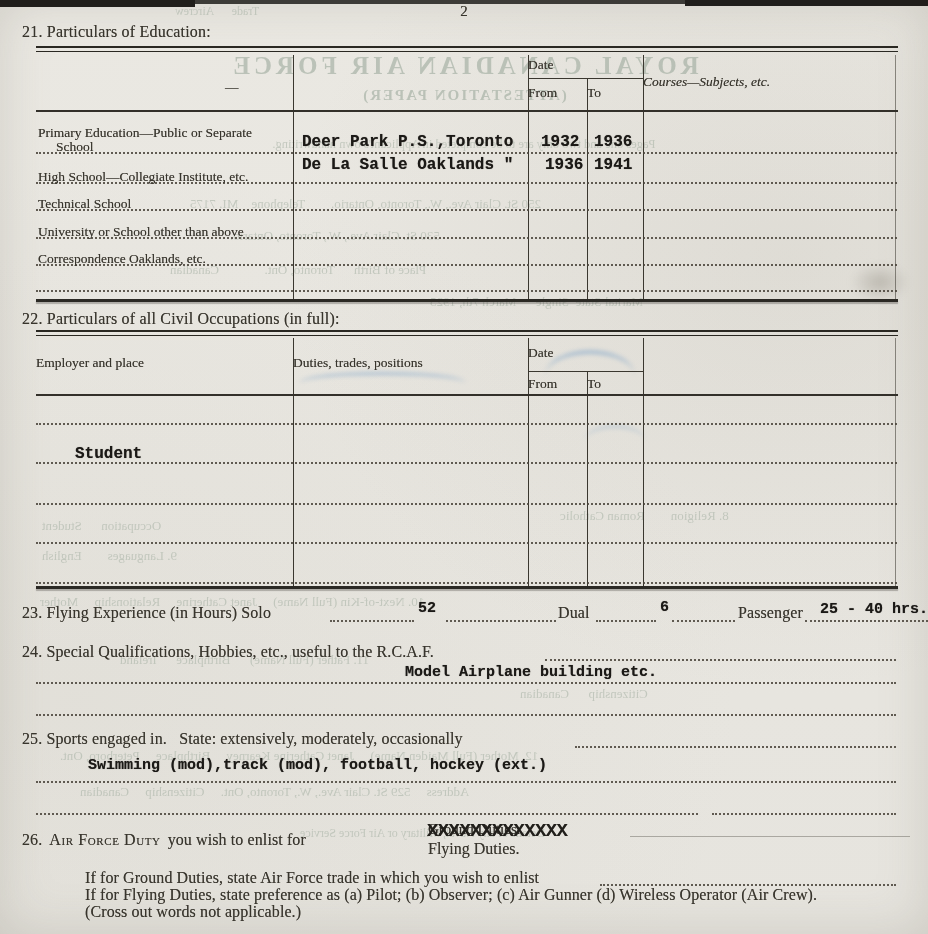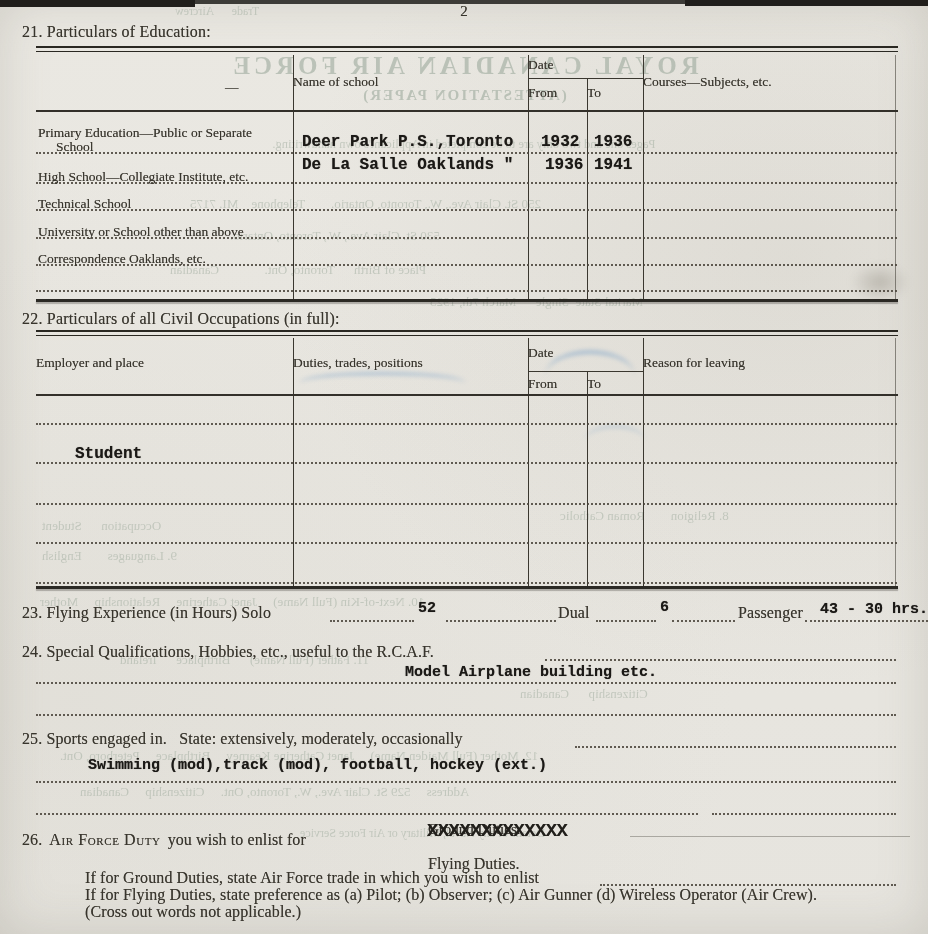--- a/index.html
+++ b/index.html
@@ -94,25 +94,24 @@
 
   <div class="abs vl" style="left:293px;top:55px;height:246px;"></div>
   <div class="abs vl" style="left:528px;top:55px;height:246px;"></div>
   <div class="abs vl" style="left:587px;top:79px;height:222px;"></div>
   <div class="abs vl" style="left:643px;top:55px;height:246px;"></div>
   <div class="abs vl light" style="left:895px;top:55px;height:246px;"></div>
   <div class="abs hl-thin" style="left:528px;top:78px;width:116px;"></div>
   <div class="abs hl" style="left:36px;top:110px;width:862px;"></div>
 
   <div class="abs print colhead" style="left:225px;top:79px;width:60px;">—</div>
-  <div class="abs print colhead" style="left:293px;top:74px;width:235px;">Name of school</div>
   <div class="abs print colhead" style="left:528px;top:57px;width:115px;">Date</div>
   <div class="abs print colhead" style="left:528px;top:85px;width:59px;">From</div>
   <div class="abs print colhead" style="left:587px;top:85px;width:56px;">To</div>
-  <div class="abs print colhead" style="left:643px;top:74px;width:253px;">Courses—Subjects, etc.</div>
+  <div class="abs print colhead" style="left:643px;top:74px;width:253px;font-style:italic;">Courses—Subjects, etc.</div>
 
   <div class="abs dot" style="left:36px;top:152px;width:861px;"></div>
   <div class="abs dot" style="left:36px;top:182px;width:861px;"></div>
   <div class="abs dot" style="left:36px;top:209px;width:861px;"></div>
   <div class="abs dot" style="left:36px;top:237px;width:861px;"></div>
   <div class="abs dot" style="left:36px;top:264px;width:861px;"></div>
   <div class="abs dot" style="left:36px;top:290px;width:861px;"></div>
 
   <div class="abs print rowlab" style="left:38px;top:125px;">Primary Education—Public or Separate</div>
   <div class="abs print rowlab" style="left:56px;top:139px;text-align:center;">School</div>
@@ -139,21 +138,20 @@
   <div class="abs vl" style="left:643px;top:338px;height:248px;"></div>
   <div class="abs vl light" style="left:895px;top:338px;height:248px;"></div>
   <div class="abs hl-thin" style="left:528px;top:371px;width:116px;"></div>
   <div class="abs hl" style="left:36px;top:394px;width:862px;"></div>
 
   <div class="abs print colhead" style="left:293px;top:355px;width:235px;">Duties, trades, positions</div>
   <div class="abs print colhead" style="left:36px;top:355px;width:257px;">Employer and place</div>
   <div class="abs print colhead" style="left:528px;top:345px;width:115px;">Date</div>
   <div class="abs print colhead" style="left:528px;top:376px;width:59px;">From</div>
   <div class="abs print colhead" style="left:587px;top:376px;width:56px;">To</div>
-  <div class="abs print colhead" style="left:643px;top:355px;width:253px;">Reason for leaving</div>
 
   <div class="abs dot" style="left:36px;top:423px;width:861px;"></div>
   <div class="abs dot" style="left:36px;top:462px;width:861px;"></div>
   <div class="abs dot" style="left:36px;top:503px;width:861px;"></div>
   <div class="abs dot" style="left:36px;top:542px;width:861px;"></div>
   <div class="abs dot" style="left:36px;top:582px;width:861px;"></div>
 
   <div class="abs typed" style="left:75px;top:445px;">Student</div>
 
   <div class="abs thick" style="left:36px;top:586px;width:862px;"></div>
@@ -161,21 +159,21 @@
   <div class="abs print body-line" style="left:22px;top:604px;">23. Flying Experience (in Hours) Solo</div>
   <div class="abs dot" style="left:330px;top:620px;width:84px;"></div>
   <div class="abs typed typed15" style="left:418px;top:600px;">52</div>
   <div class="abs dot" style="left:446px;top:620px;width:110px;"></div>
   <div class="abs print body-line" style="left:558px;top:604px;">Dual</div>
   <div class="abs dot" style="left:596px;top:620px;width:60px;"></div>
   <div class="abs typed typed15" style="left:660px;top:599px;">6</div>
   <div class="abs dot" style="left:672px;top:620px;width:63px;"></div>
   <div class="abs print body-line" style="left:738px;top:604px;">Passenger</div>
   <div class="abs dot" style="left:805px;top:620px;width:123px;"></div>
-  <div class="abs typed typed15" style="left:820px;top:601px;">43 - 30 hrs.</div>
+  <div class="abs typed typed15" style="left:820px;top:601px;">25 - 40 hrs.</div>
 
   <div class="abs print body-line" style="left:22px;top:643px;">24. Special Qualifications, Hobbies, etc., useful to the R.C.A.F.</div>
   <div class="abs dot" style="left:545px;top:659px;width:351px;"></div>
   <div class="abs typed typed15" style="left:405px;top:664px;">Model Airplane building etc.</div>
   <div class="abs dot" style="left:36px;top:682px;width:860px;"></div>
   <div class="abs dot" style="left:36px;top:714px;width:860px;"></div>
 
   <div class="abs print body-line pre" style="left:22px;top:730px;">25. Sports engaged in.   State: extensively, moderately, occasionally</div>
   <div class="abs dot" style="left:575px;top:746px;width:321px;"></div>
   <div class="abs typed typed15" style="left:88px;top:757px;">Swimming (mod),track (mod), football, hockey (ext.)</div>
@@ -185,20 +183,20 @@
 
   <div class="abs print body-line" style="left:22px;top:831px;">
     <span style="margin-right:7px;">26.</span><span class="sc" style="margin-right:7px;">Air Force Duty</span><span>you wish to enlist for</span>
   </div>
 
   <div class="abs print struck" style="left:428px;top:821px;">
     <span class="base">Ground Duties.</span>
     <span class="xs">XXXXXXXXXXXXX</span>
   </div>
   <div class="abs hl-thin" style="left:630px;top:836px;width:280px;opacity:.35;"></div>
-  <div class="abs print" style="left:428px;top:840px;font-size:16px;margin-top:15px;">Flying Duties.</div>
+  <div class="abs print" style="left:428px;top:840px;font-size:16px;">Flying Duties.</div>
 
   <div class="abs print body-line" style="left:85px;top:869px;">If for Ground Duties, state Air Force trade in which you wish to enlist</div>
   <div class="abs dot" style="left:600px;top:884px;width:296px;"></div>
   <div class="abs print body-line" style="left:85px;top:886px;width:835px;letter-spacing:.1px;">If for Flying Duties, state preference as (a) Pilot; (b) Observer; (c) Air Gunner (d) Wireless Operator (Air Crew).</div>
   <div class="abs print body-line" style="left:85px;top:903px;">(Cross out words not applicable.)</div>
 
 </div>
 
 </body></html>

